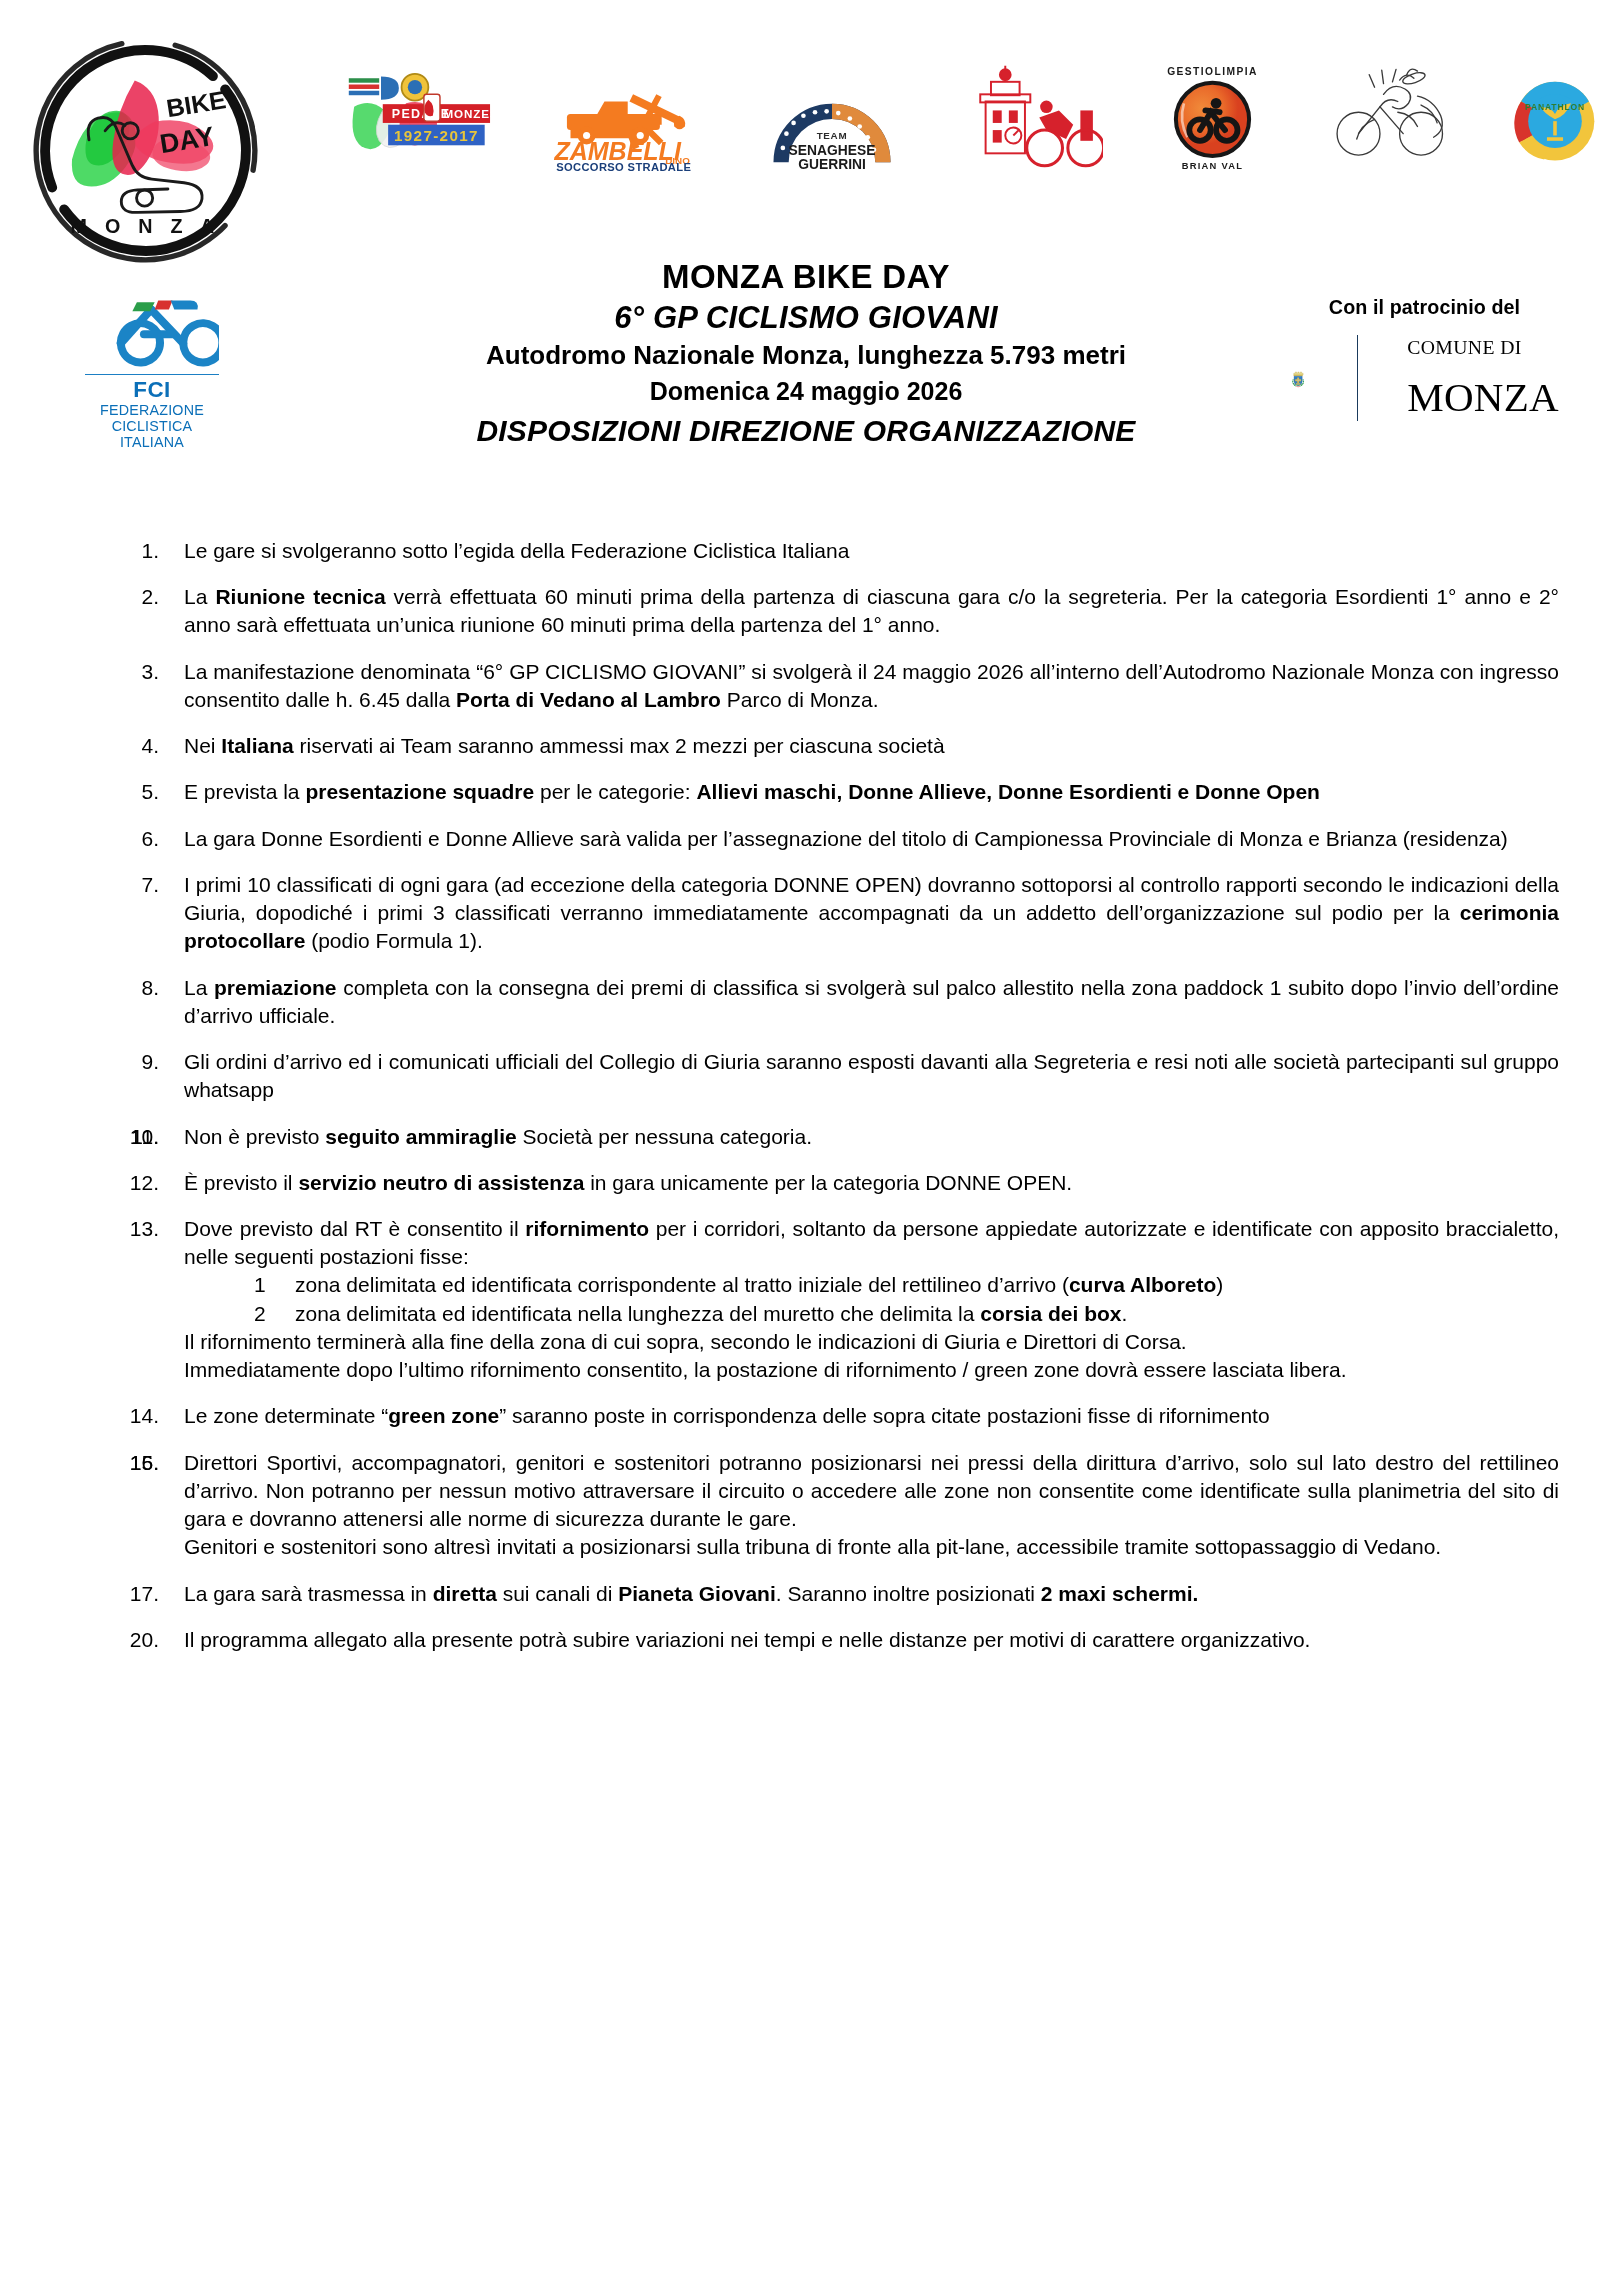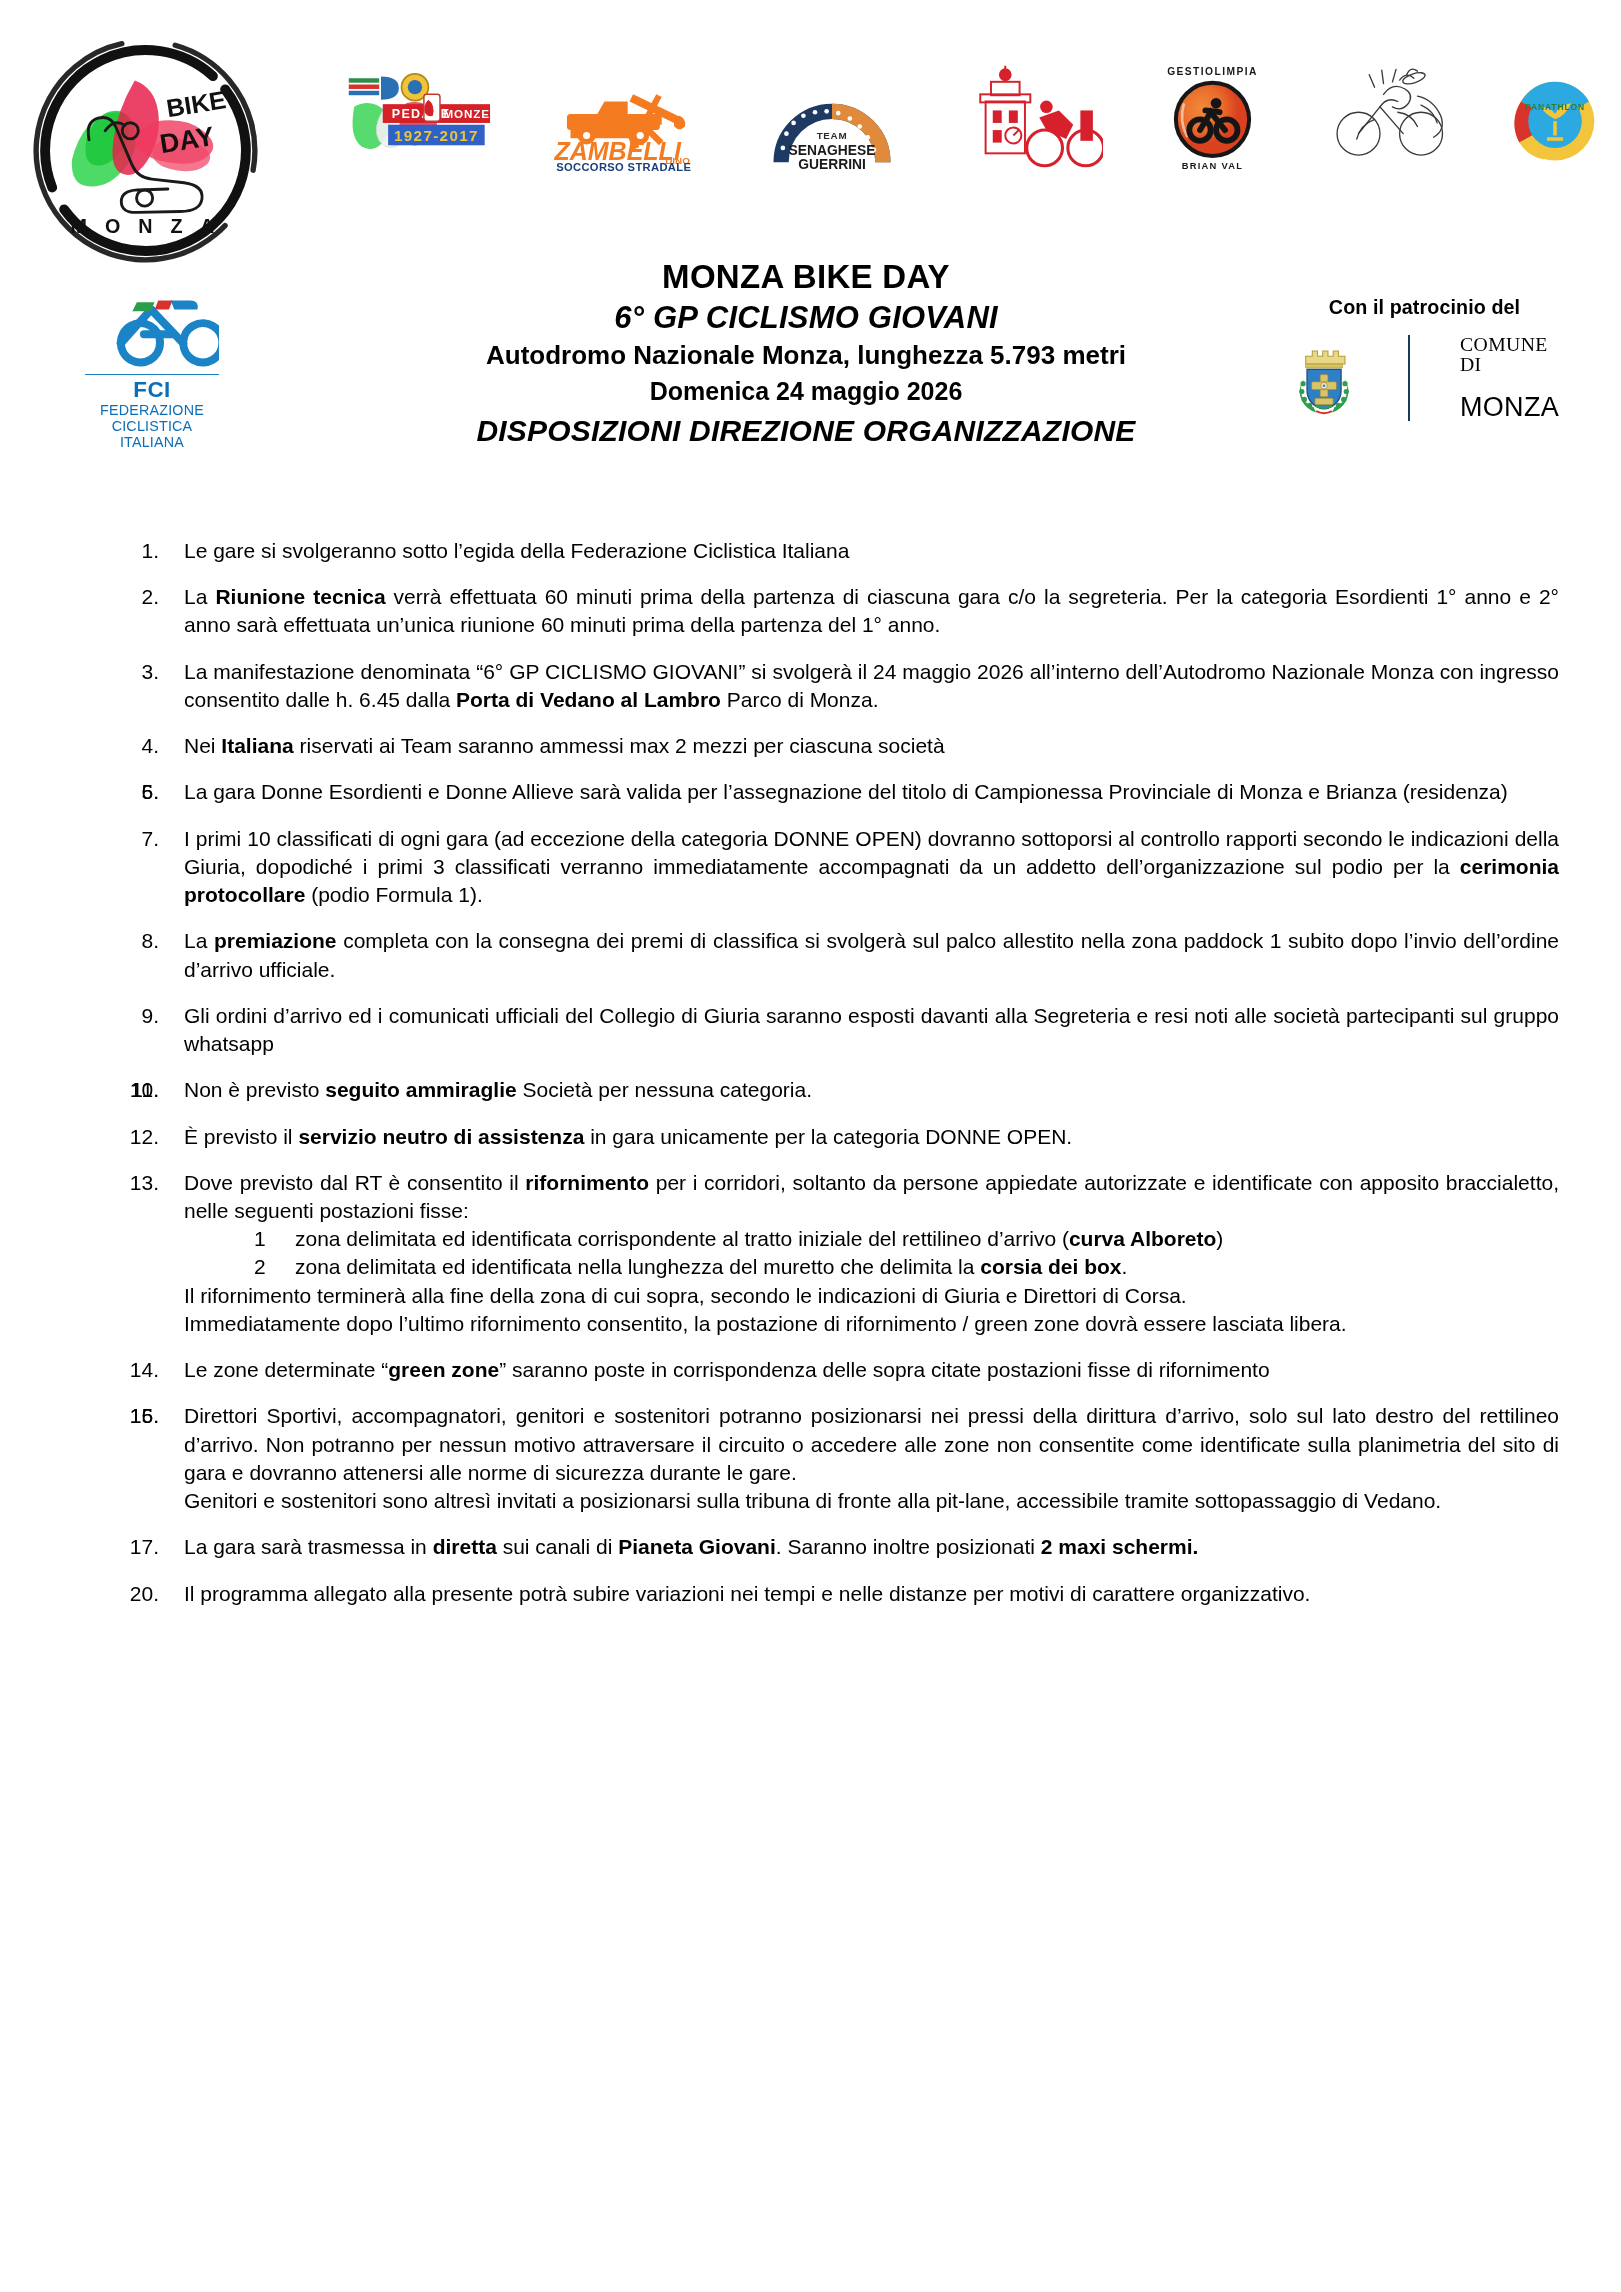--- a/index.html
+++ b/index.html
@@ -41,21 +41,21 @@
   .t4 { font-size:25px; font-weight:bold; line-height:1.42; }
   .t5 { font-size:30px; font-weight:bold; font-style:italic; letter-spacing:0.2px; line-height:1.35; margin-top:1.8px; }
 
   
   .patro { position:absolute; left:1290px; top:296px; width:269px; text-align:center; }
   .patro-label { font-size:19.7px; font-weight:bold; letter-spacing:0.1px; }
   .patro-body { display:flex; align-items:center; justify-content:center; margin-top:10.7px;gap:36px; }
   .patro-sep { width:1.8px; height:86px; background:#1a3a5c; margin:0 14.3px; }
   .patro-txt { text-align:left; line-height:1; }
   .patro-txt .l1 { font-family:"Liberation Serif", serif; font-size:19.7px; letter-spacing:0.4px; }
-  .patro-txt .l2 { font-family:Liberation Sans, sans-serif; font-size:27px; letter-spacing:0.3px;margin-top:19px; }
+  .patro-txt .l2 { font-family:Liberation Serif, serif; font-size:41px; letter-spacing:0.3px;margin-top:19px; }
 
   
   .content { position:absolute; left:0; top:537px; width:1622px; }
   ol.items { list-style:none; margin:0; padding:0; }
   ol.items > li {
     position:relative;
     margin:0 0 18px 0;
     padding:0 63px 0 184px;
     font-size:21px;
     line-height:1.345;
@@ -339,21 +339,21 @@
     </div>
 
   </div>
 
   <div class="content">
     <ol class="items" id="items-list">
         <li class="nojust"><span class="num">1.</span><span>Le gare si svolgeranno sotto l’egida della Federazione Ciclistica Italiana</span></li>
         <li><span class="num">2.</span><span>La <b>Riunione tecnica</b> verrà effettuata 60 minuti prima della partenza di ciascuna gara c/o la segreteria. Per la categoria Esordienti 1° anno e 2° anno sarà effettuata un’unica riunione 60 minuti prima della partenza del 1° anno.</span></li>
         <li><span class="num">3.</span><span>La manifestazione denominata “6° GP CICLISMO GIOVANI” si svolgerà il 24 maggio 2026 all’interno dell’Autodromo Nazionale Monza con ingresso consentito dalle h. 6.45 dalla <b>Porta di Vedano al Lambro</b> Parco di Monza.</span></li>
         <li class="nojust"><span class="num">4.</span><span>Nei <b>Italiana</b> riservati ai Team saranno ammessi max 2 mezzi per ciascuna società</span></li>
-        <li class="nojust"><span class="num">5.</span></li>
+        <li class="nojust"><span class="num">5.</span><span>E prevista la <b>presentazione squadre</b> per le categorie: <b>Allievi maschi, Donne Allieve, Donne Esordienti e Donne Open</b></span></li>
         <li class="nojust"><span class="num">6.</span><span>La gara Donne Esordienti e Donne Allieve sarà valida per l’assegnazione del titolo di Campionessa Provinciale di Monza e Brianza (residenza)</span></li>
         <li><span class="num">7.</span><span>I primi 10 classificati di ogni gara (ad eccezione della categoria DONNE OPEN) dovranno sottoporsi al controllo rapporti secondo le indicazioni della Giuria, dopodiché i primi 3 classificati verranno immediatamente accompagnati da un addetto dell’organizzazione sul podio per la <b>cerimonia protocollare</b> (podio Formula 1).</span></li>
         <li><span class="num">8.</span><span>La <b>premiazione</b> completa con la consegna dei premi di classifica si svolgerà sul palco allestito nella zona paddock 1 subito dopo l’invio dell’ordine d’arrivo ufficiale.</span></li>
         <li><span class="num">9.</span><span>Gli ordini d’arrivo ed i comunicati ufficiali del Collegio di Giuria saranno esposti davanti alla Segreteria e resi noti alle società partecipanti sul gruppo whatsapp</span></li>
         <li class="nojust"><span class="num">10.</span></li>
         <li class="nojust"><span class="num">11.</span><span>Non è previsto <b>seguito ammiraglie</b> Società per nessuna categoria.</span></li>
         <li class="nojust"><span class="num">12.</span><span>È previsto il <b>servizio neutro di assistenza</b> in gara unicamente per la categoria DONNE OPEN.</span></li>
         <li><span class="num">13.</span><span>Dove previsto dal RT è consentito il <b>rifornimento</b> per i corridori, soltanto da persone appiedate autorizzate e identificate con apposito braccialetto, nelle seguenti postazioni fisse:<ul class="sub">
               <li><span class="snum">1</span>zona delimitata ed identificata corrispondente al tratto iniziale del rettilineo d’arrivo (<b>curva Alboreto</b>)</li>
               <li><span class="snum">2</span>zona delimitata ed identificata nella lunghezza del muretto che delimita la <b>corsia dei box</b>.</li>

